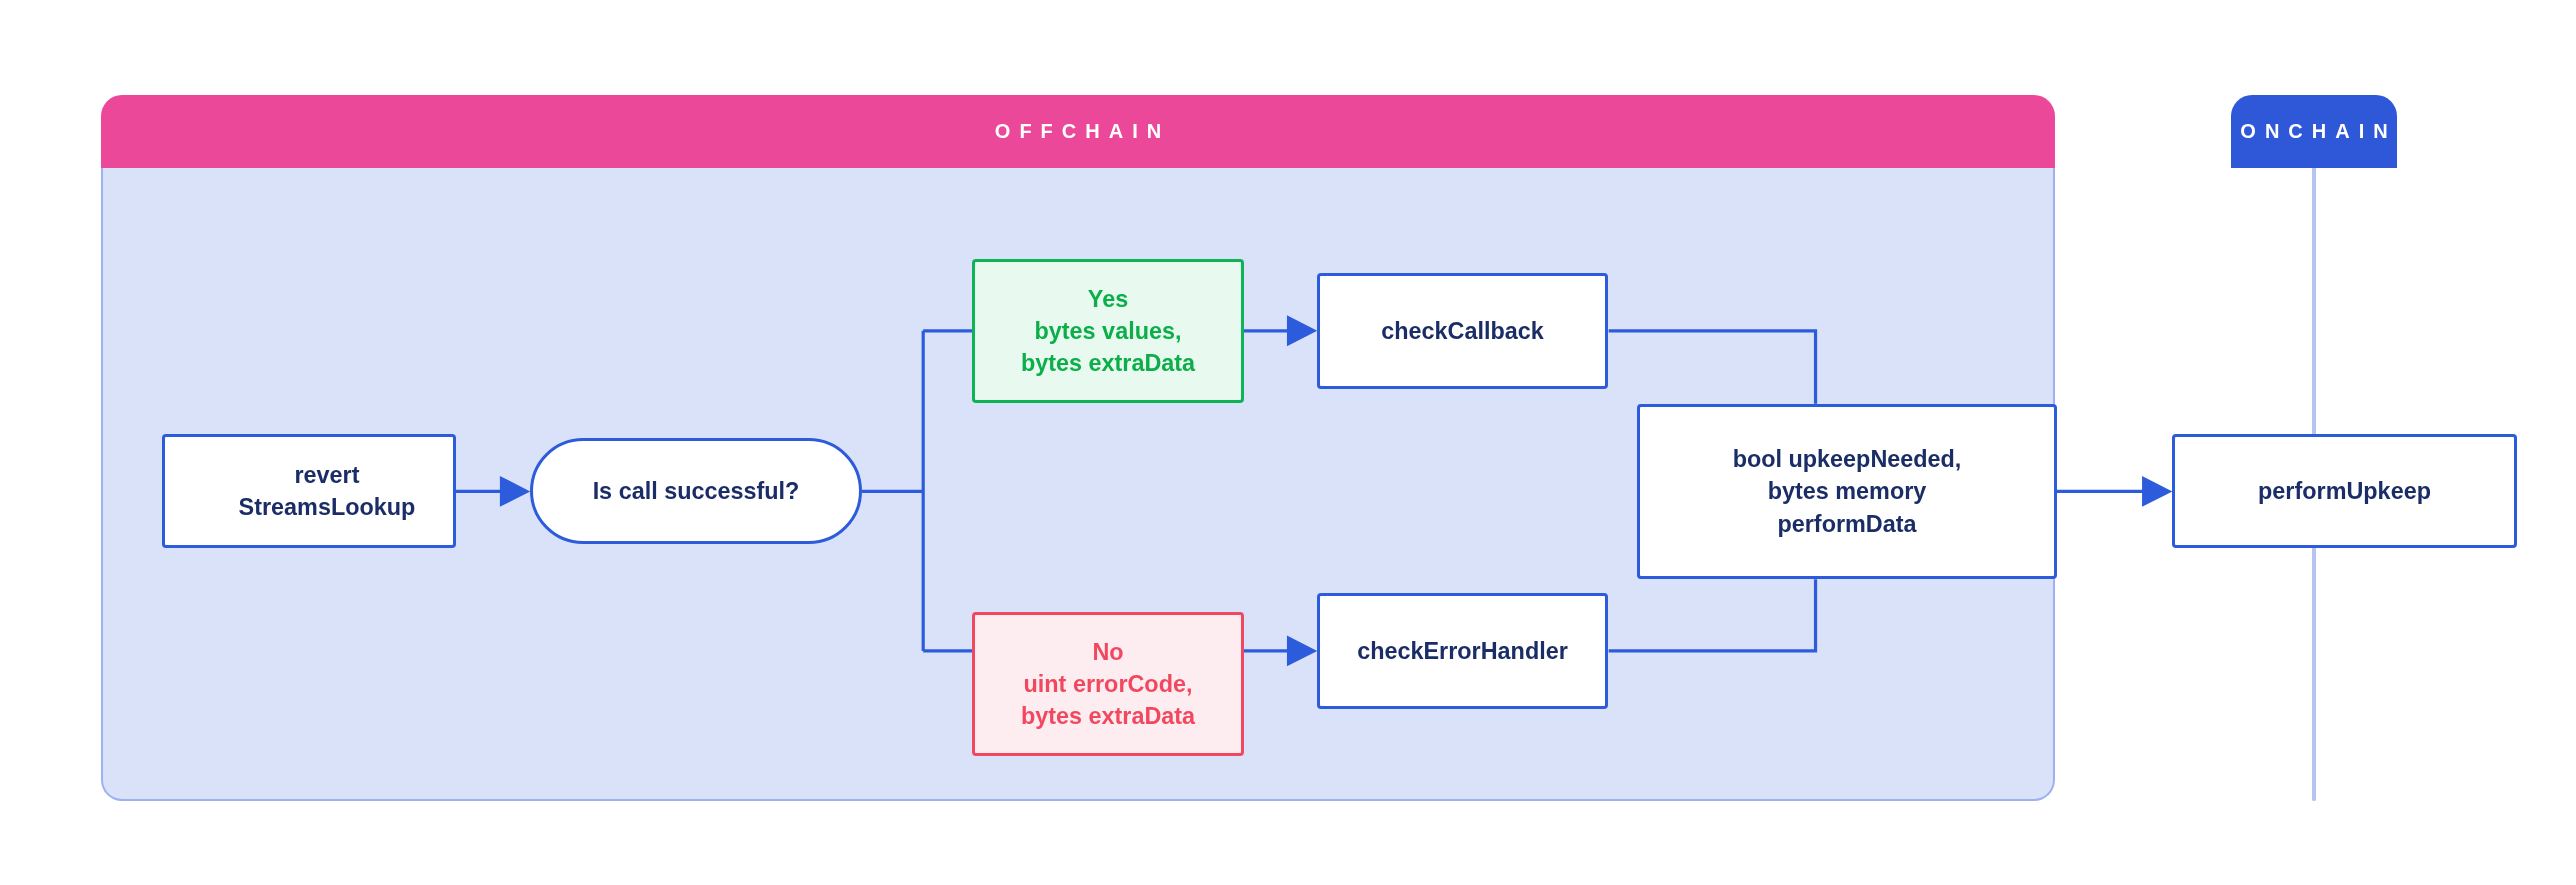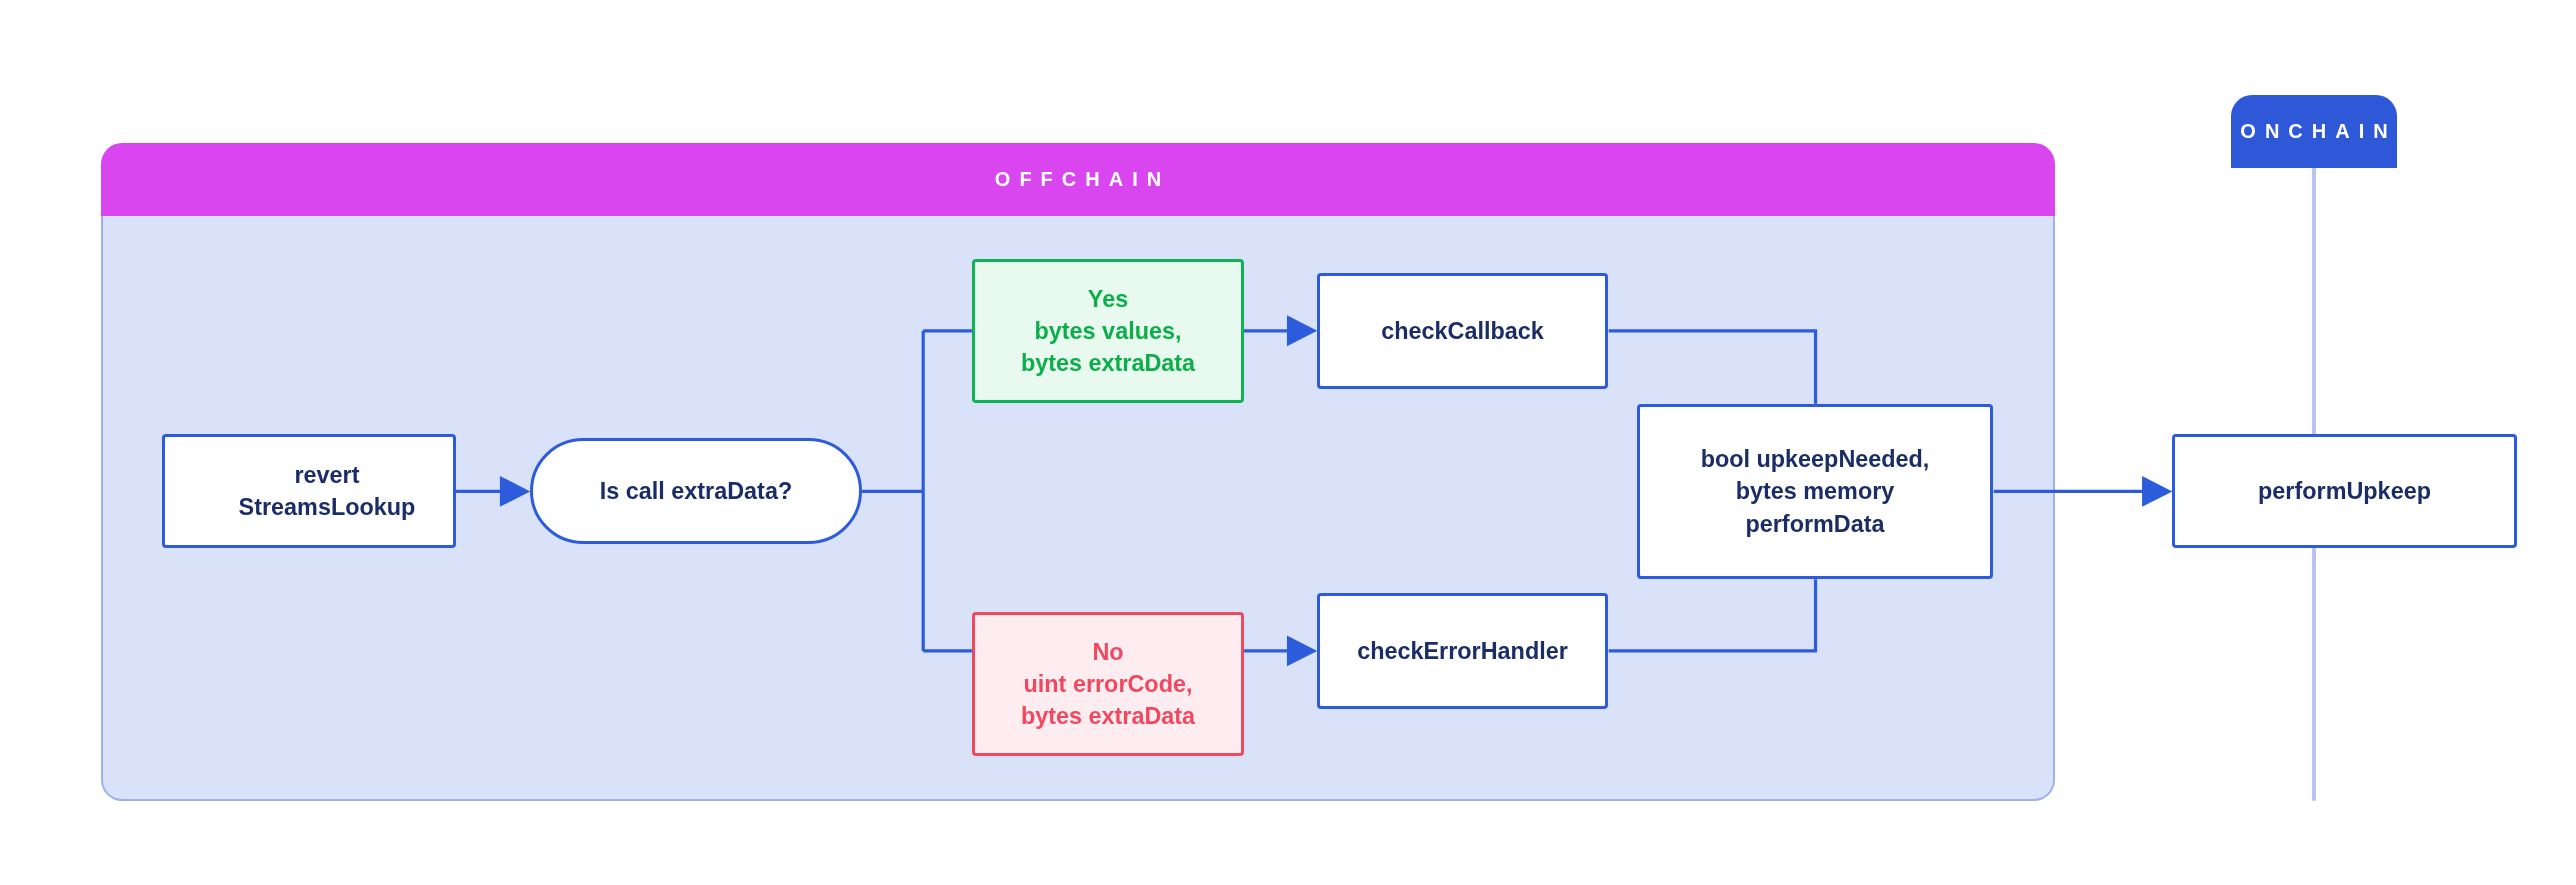--- a/index.html
+++ b/index.html
@@ -24,21 +24,21 @@
   .lane-offchain { left: 101px; top: 95px; width: 1954px; height: 706px; }
   .lane-onchain  { left: 2114px; top: 95px; width: 400px; height: 706px; align-items: center; }
   .lane-header {
     height: 73px;
     flex: 0 0 73px;
     border-radius: 21px 21px 0 0;
     display: flex;
     align-items: center;
     justify-content: center;
   }
-  .lane-header.black { background: #d946ef; margin-top: 48px; }
+  .lane-header.black { background: #ec4899; }
   .lane-header.blue  { background: #2F58D8; }
   .lane-title {
     color: #ffffff;
     font-size: 20px;
     font-weight: 600;
     letter-spacing: 0.45em;
     text-indent: 0.45em;
   }
   .lane-body {
     flex: 1;
@@ -90,21 +90,21 @@
   .node-yes {
     left: 972px; top: 259px; width: 272px; height: 144px;
     background: #E8FAF0; border-color: #0FB254; color: #0CAE4A;
   }
   .node-no {
     left: 972px; top: 612px; width: 272px; height: 144px;
     background: #FDEDF0; border-color: #F2485F; color: #F2485F;
   }
   .node-checkcallback     { left: 1317px; top: 273px;  width: 291px; height: 116px; }
   .node-checkerrorhandler { left: 1317px; top: 593px; width: 291px; height: 116px; }
-  .node-result            { left: 1637px; top: 404px;  width: 356px; height: 175px; }
+  .node-result            { left: 1637px; top: 404px;  width: 420px; height: 175px; }
   .node-performupkeep     { left: 2172px; top: 434px;  width: 345px; height: 114px; align-items: center; }
 </style>
 </head>
 <body>
 
 <div class="stage">
 
   <div class="lane lane-offchain">
     <div class="lane-header black">
       <span class="lane-title">OFFCHAIN</span>
@@ -142,21 +142,21 @@
     <path class="edge" d="M3749 924 H4032"></path>
     <path class="arrowhead" d="M4085 924 L4028 895 L4028 953 Z"></path>
   </svg>
 
   <div class="node node-revert">
     <span>revert
 StreamsLookup</span>
   </div>
 
   <div class="node node-question">
-    <span>Is call extraData?</span>
+    <span>Is call successful?</span>
   </div>
 
   <div class="node node-yes">
     <span>Yes
 bytes values,
 bytes extraData</span>
   </div>
 
   <div class="node node-no">
     <span>No

